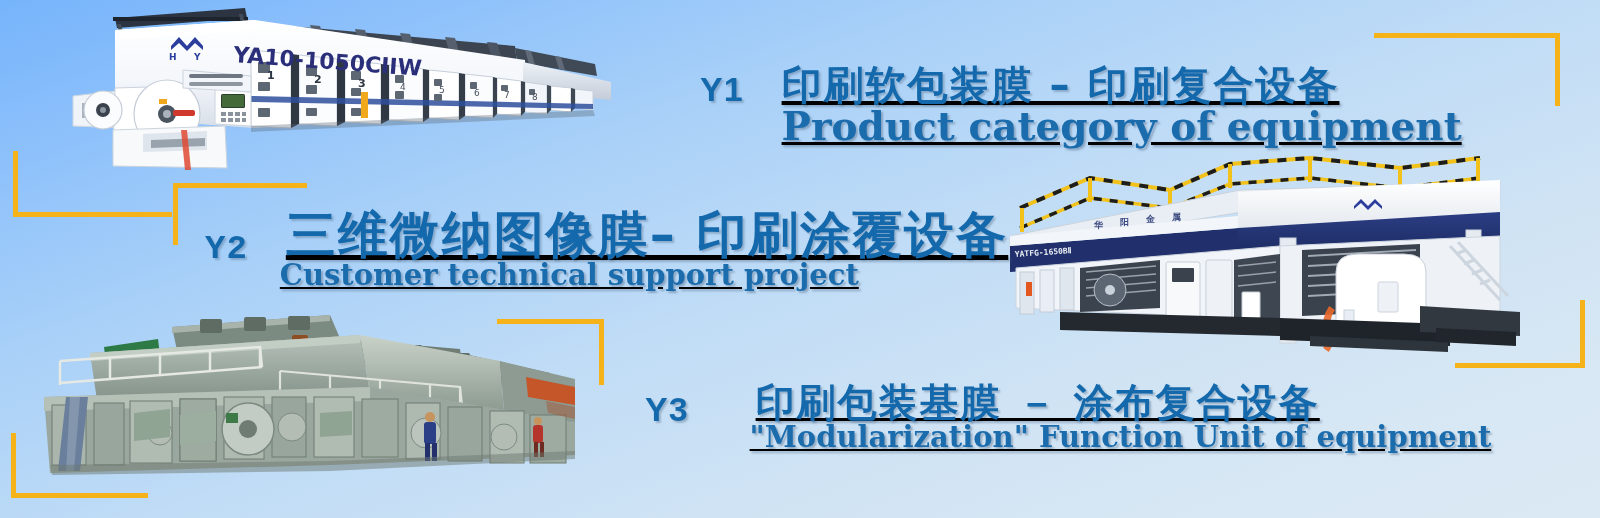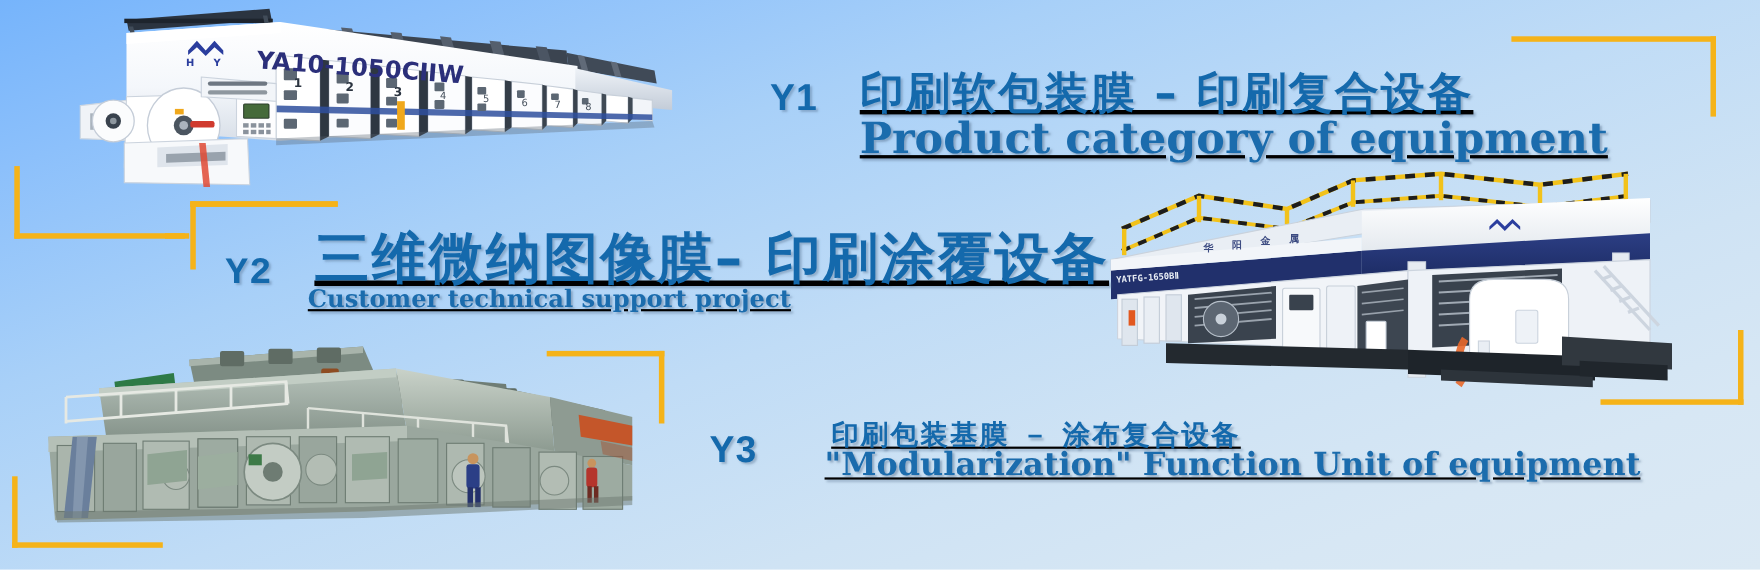--- a/index.html
+++ b/index.html
@@ -77,25 +77,25 @@
 
   
   #row-y1 { left: 700px; top: 64px; }
   #row-y1 .ycode { margin-right: 38px; margin-top: 8px; }
   #row-y1 .cn { font-size: 40px; }
   #row-y1 .en { font-size: 39px; margin-top: -2px; }
 
   #row-y2 { left: 205px; top: 208px; }
   #row-y2 .ycode { margin-right: 38px; margin-top: 24px; font-family: Liberation Mono, monospace; }
   #row-y2 .cn { font-size: 50px; }
-  #row-y2 .en { font-size: 22px; margin-top: -2px; margin-left: -6px; }
+  #row-y2 .en { font-size: 29px; margin-top: -2px; margin-left: -6px; }
 
   #row-y3 { left: 645px; top: 382px; gap: 33px; }
   #row-y3 .ycode { margin-right: 34px; margin-top: 10px; }
-  #row-y3 .cn { font-size: 25px; }
+  #row-y3 .cn { font-size: 39px; }
   #row-y3 .en { font-size: 29px; margin-top: -2px; margin-left: -6px; }
 </style>
 </head>
 <body>
 
 <div id="banner">
 
   <div class="bracket b-bl" style="left:13px; top:151px; width:155px; height:66px;"></div>
   <div class="hbar" style="left:150px; top:212px; width:22px;"></div>
 

